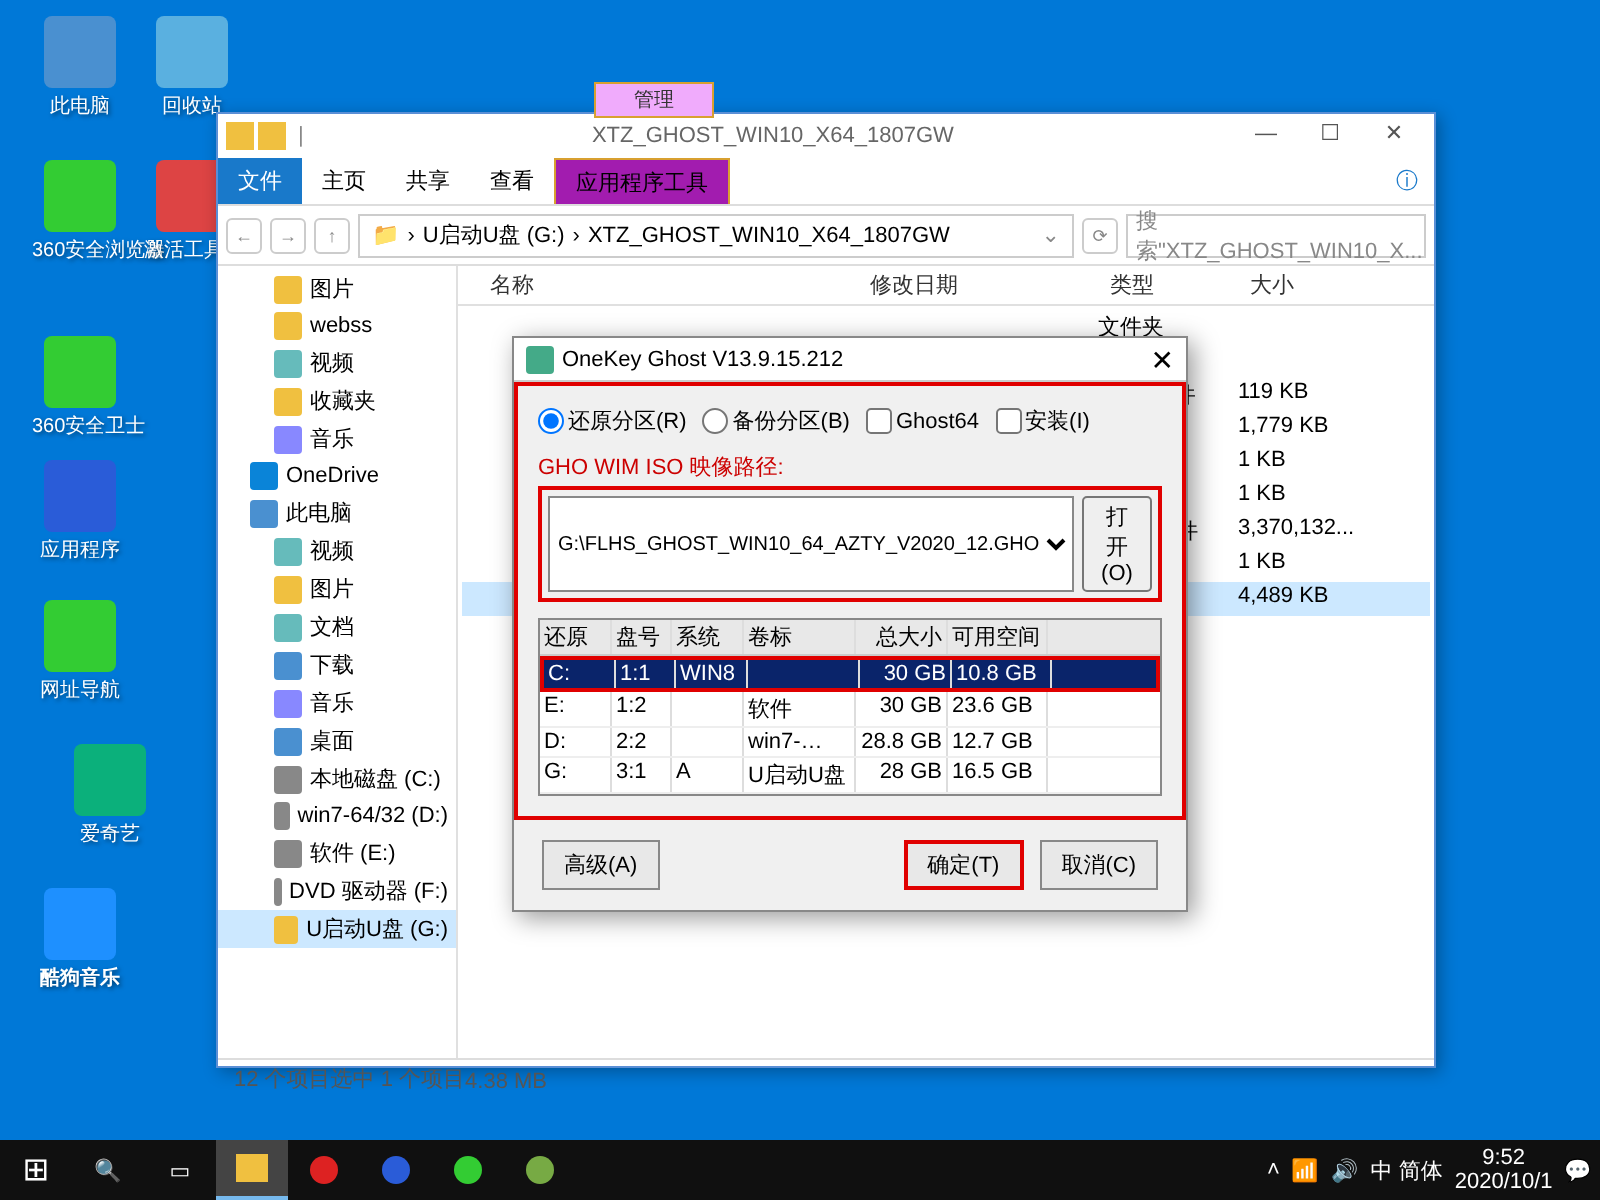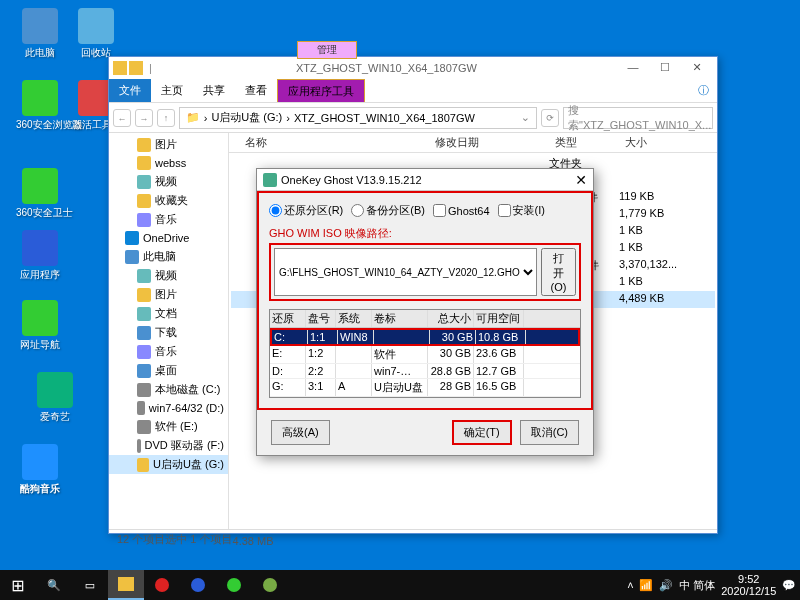--- a/index.html
+++ b/index.html
@@ -400,17 +400,17 @@
 <div class="tb">
       <span style="width:14px;height:14px;background:#7a4;border-radius:50%;display:block"></span>
     </div>
 <div class="tray">
 <span>˄</span>
 <span>📶</span>
 <span>🔊</span>
 <span>中 简体</span>
 <div class="clock">
 <div>9:52</div>
-<div>2020/12/15</div>
+<div>2020/10/1</div>
 </div>
 <span>💬</span>
 </div>
 </div>
 
 </body></html>

